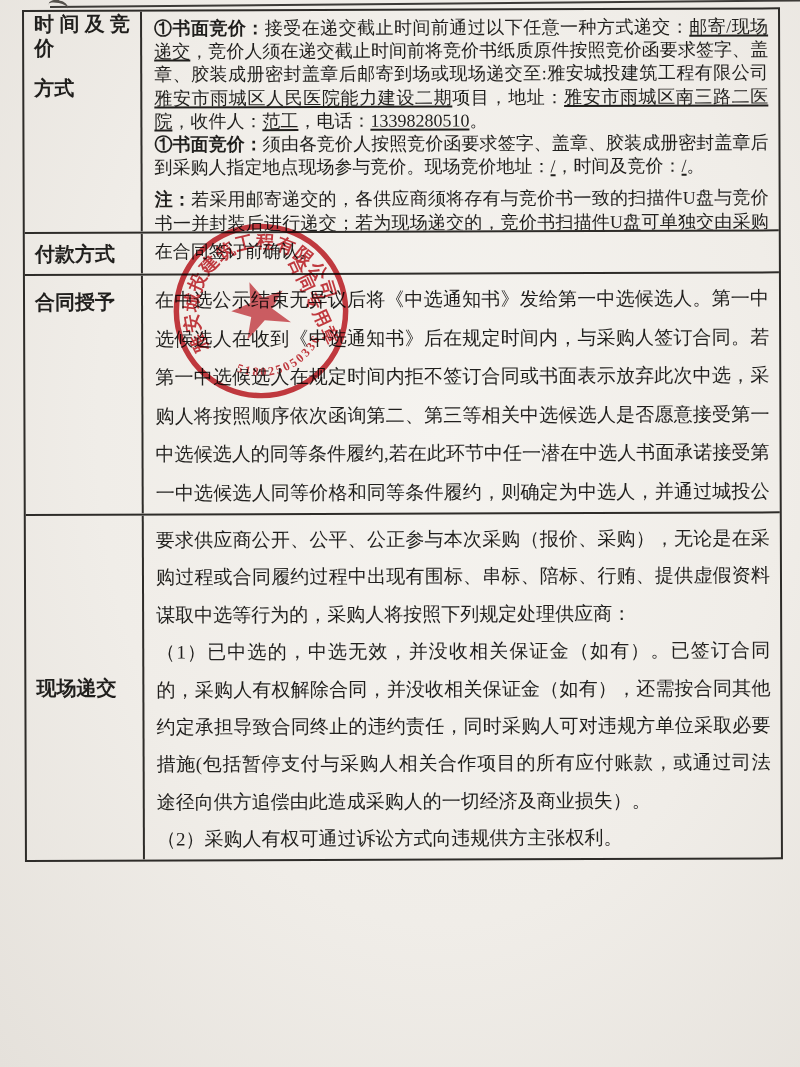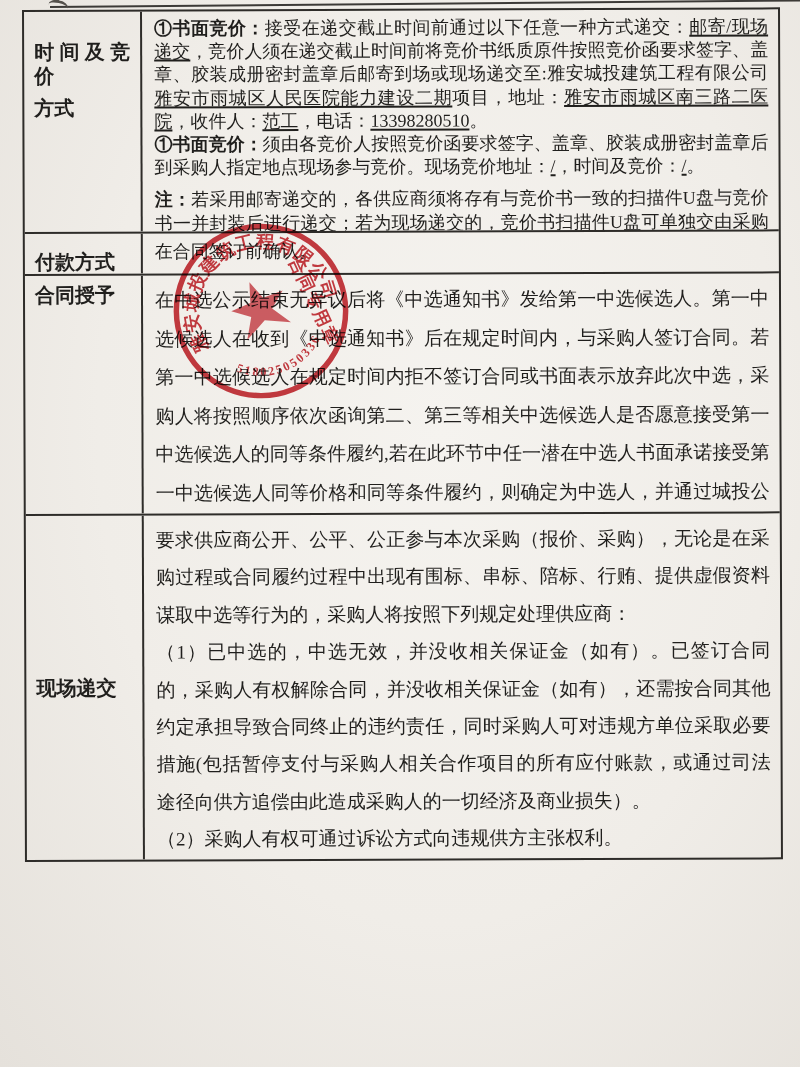--- a/index.html
+++ b/index.html
@@ -33,27 +33,27 @@
   .r1{height:220px;}
   .r2{height:40px;}
   .r3{height:238px;}
   .r4{height:344px;}
   .cell{box-sizing:border-box;}
   .label{
     flex:0 0 118px;border-right:2px solid #2e2c29;
     font-weight:bold;font-size:20px;line-height:24px;
     padding:0 10px;display:flex;flex-direction:column;
   }
-  .l1{padding-top:28px;}
-  .l2{justify-content:flex-end;}
-  .l3{padding-top:7px;}
+  .l1{padding-top:0;}
+  .l2{justify-content:center;}
+  .l3{padding-top:14px;}
   .l4{justify-content:center;}
   .label-line{width:100%;}
   .spread{text-align:justify;text-align-last:justify;}
-  .label-line.second{margin-top:8px;}
+  .label-line.second{margin-top:16px;}
   .content{flex:1;padding:6px 10px 0 12px;overflow:hidden;}
   .para{margin:0;text-align:justify;}
   .para.gap{margin-top:9px;}
   .c1 .para{font-size:18px;line-height:23.2px;}
   .c2 .para{font-size:18px;line-height:24px;}
   .c3 .para{font-size:19px;line-height:38.5px;}
   .c4 .para{font-size:19px;line-height:37.4px;}
   .para span.b{font-weight:700;}
   .para span.u{text-decoration:underline;text-underline-offset:2px;text-decoration-thickness:1.5px;}
   

